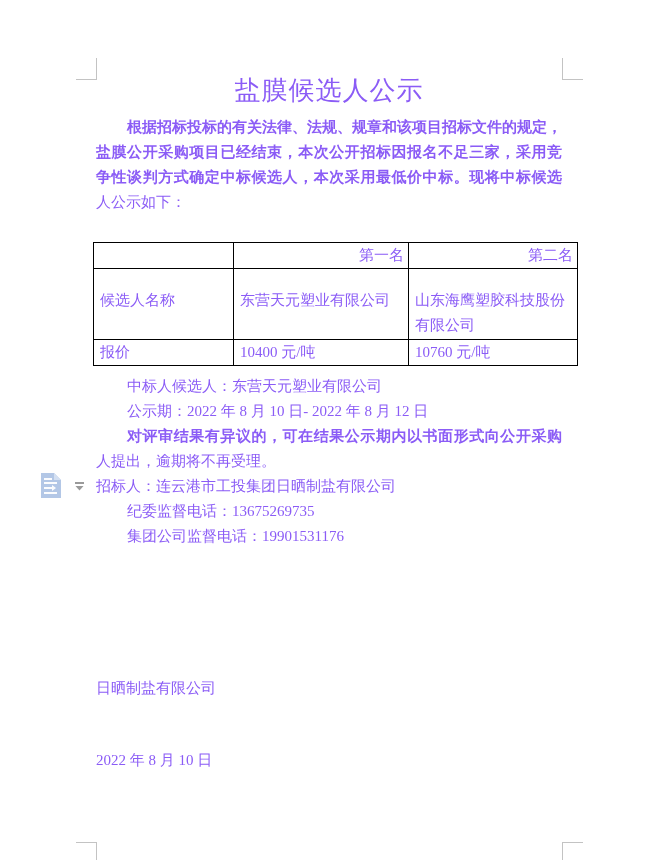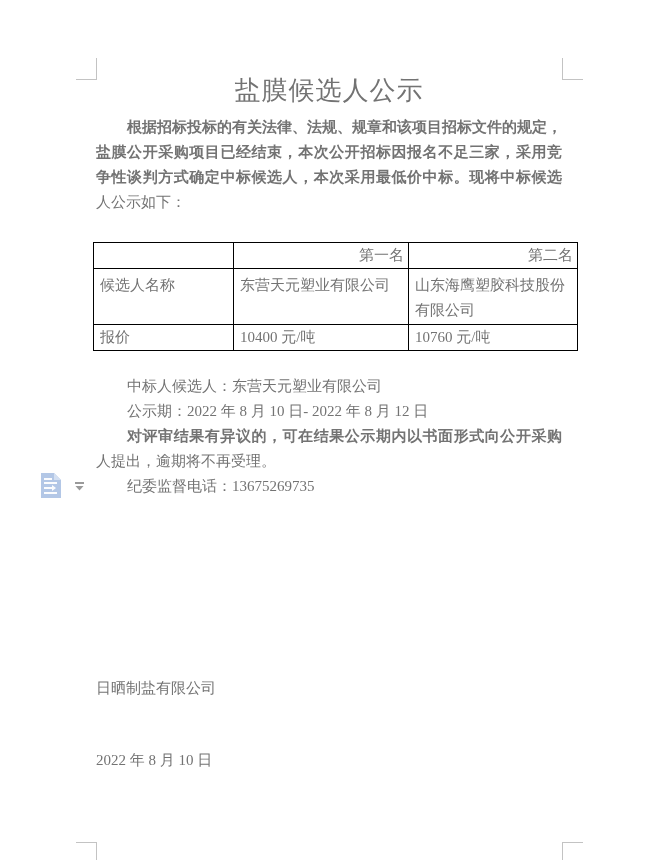--- a/index.html
+++ b/index.html
@@ -3,21 +3,21 @@
 <meta charset="utf-8">
 <style>
   html, body { margin: 0; padding: 0; background: #ffffff; }
   .page {
     position: relative;
     width: 658px;
     height: 860px;
     background: #ffffff;
     overflow: hidden;
     font-family: "Liberation Serif", "DejaVu Serif", serif;
-    color: #737373;
+    color: #8b5cf6;
     border-radius: 24px;
   }
   
   .crop { position: absolute; width: 20px; height: 20px; }
   .crop.tl { left: 76px; top: 58px; height: 21px; border-right: 1px solid #c3c3c3; border-bottom: 1px solid #c3c3c3; }
   .crop.tr { left: 562px; top: 58px; height: 21px; border-left: 1px solid #c3c3c3; border-bottom: 1px solid #c3c3c3; }
   .crop.bl { left: 76px; top: 842px; height: 17px; border-right: 1px solid #c3c3c3; border-top: 1px solid #c3c3c3; }
   .crop.br { left: 562px; top: 842px; height: 17px; border-left: 1px solid #c3c3c3; border-top: 1px solid #c3c3c3; }
 
   
@@ -41,21 +41,21 @@
     border-collapse: collapse; table-layout: fixed;
     font-size: 15px; line-height: 25px;
   }
   table.cand td {
     border: 1.5px solid #000000;
     padding: 0 4px 0 6px;
     white-space: pre-line;
     overflow: hidden;
   }
   tr.hdr td { height: 24px; text-align: right; }
-  tr.mid td { height: 51px; vertical-align: top; padding-top: 4px; margin-top: 23px; }
+  tr.mid td { height: 51px; vertical-align: top; padding-top: 19px; margin-top: 23px; }
   tr.bot td { height: 25px; }
 
   
   .signature {
     position: absolute; left: 96px; top: 628px; width: 464px;
     font-size: 15px; line-height: 24px; white-space: pre;
   }
 
   
   .smart-tag { position: absolute; left: 40px; top: 473px; width: 22px; height: 25px; cursor: pointer; }
@@ -122,21 +122,23 @@
         <td>10760 元/吨</td>
       </tr>
     </tbody>
   </table>
 
   <div class="textblock after">
     <div class="line ind">中标人候选人：东营天元塑业有限公司</div>
     <div class="line ind">公示期：2022 年 8 月 10 日- 2022 年 8 月 12 日</div>
     <div class="line ind jst">对评审结果有异议的，可在结果公示期内以书面形式向公开采购</div>
     <div class="line">人提出，逾期将不再受理。</div>
+    <div class="line">招标人：连云港市工投集团日晒制盐有限公司</div>
     <div class="line ind">纪委监督电话：13675269735</div>
+    <div class="line ind">集团公司监督电话：19901531176</div>
   </div>
 
   <div class="signature">
     <div>日晒制盐有限公司</div>
     <div>2022 年 8 月 10 日</div>
   </div>
 
 </div>
 
 </body></html>

